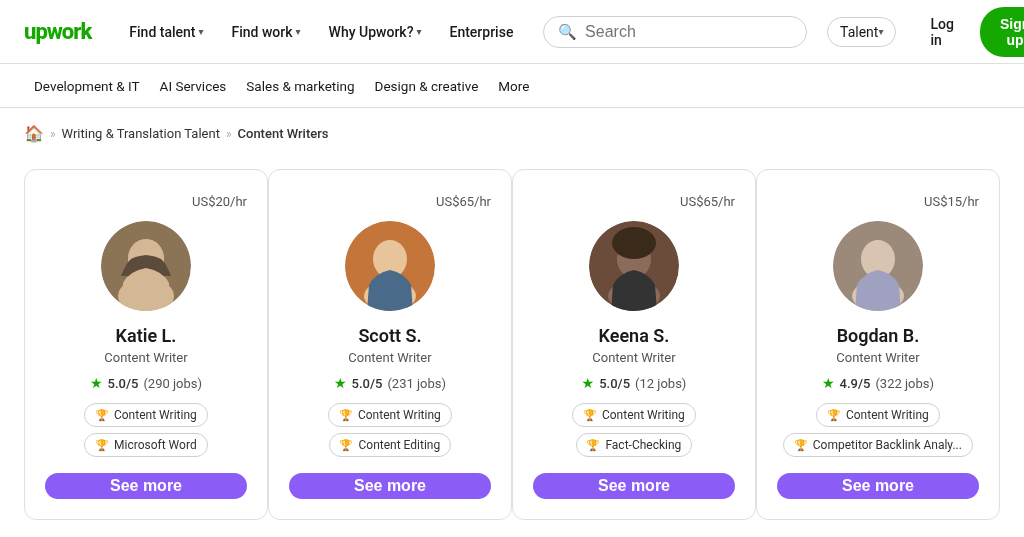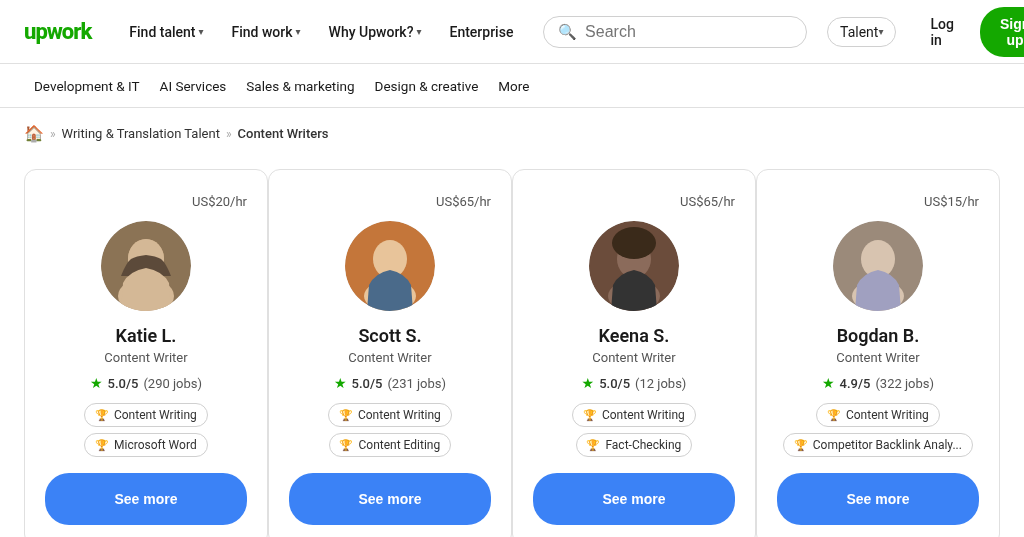--- a/index.html
+++ b/index.html
@@ -84,22 +84,22 @@
     .rating-text { color: #333; font-weight: 500; }
     .jobs-text { color: #555; }
     .skills { display: flex; flex-wrap: wrap; gap: 6px; justify-content: center; margin-bottom: 16px; }
     .skill-tag {
       display: flex; align-items: center; gap: 5px;
       border: 1px solid #d0d0d0; border-radius: 16px; padding: 4px 10px;
       font-size: 12px; color: #333; white-space: nowrap;
     }
     .skill-icon { font-size: 11px; color: #666; }
     .see-more-btn {
-      background: #3b82f6; color: #fff; border: none; border-radius: 24px;
-      padding: 18px 28px; font-size: 14px; font-weight: 600; cursor: pointer;
+      background: #8b5cf6; color: #fff; border: none; border-radius: 24px;
+      padding: 4px 28px; font-size: 16px; font-weight: 600; cursor: pointer;
       width: 100%;
     }
   </style>
 </head>
 <body>
 
 <nav>
   <div class="top-nav">
     <span class="logo">upwork</span>
     <div class="nav-links">

